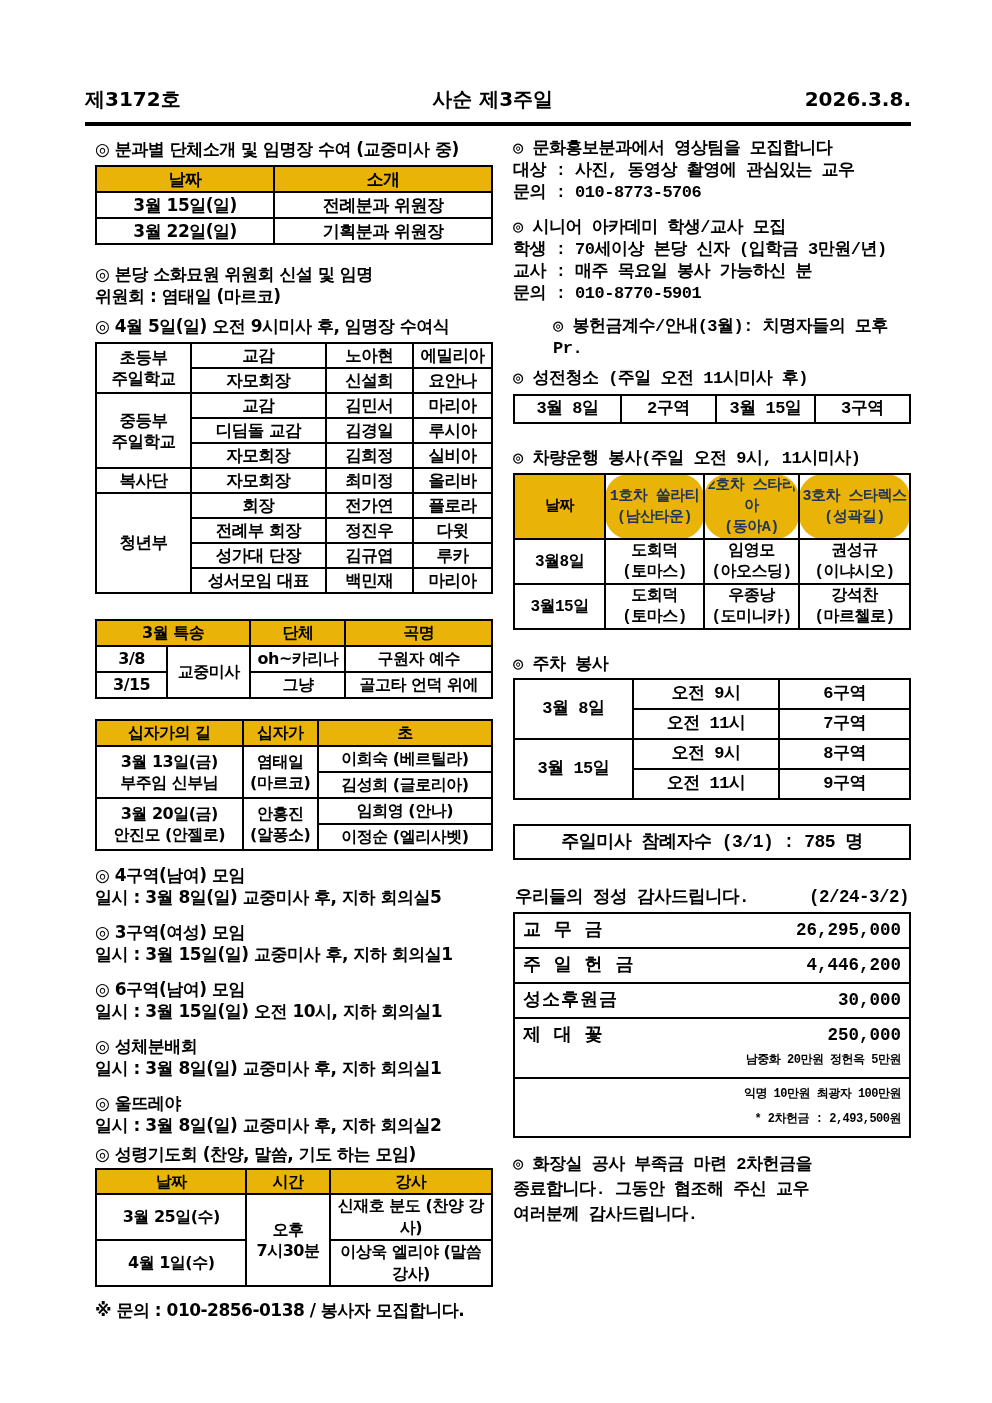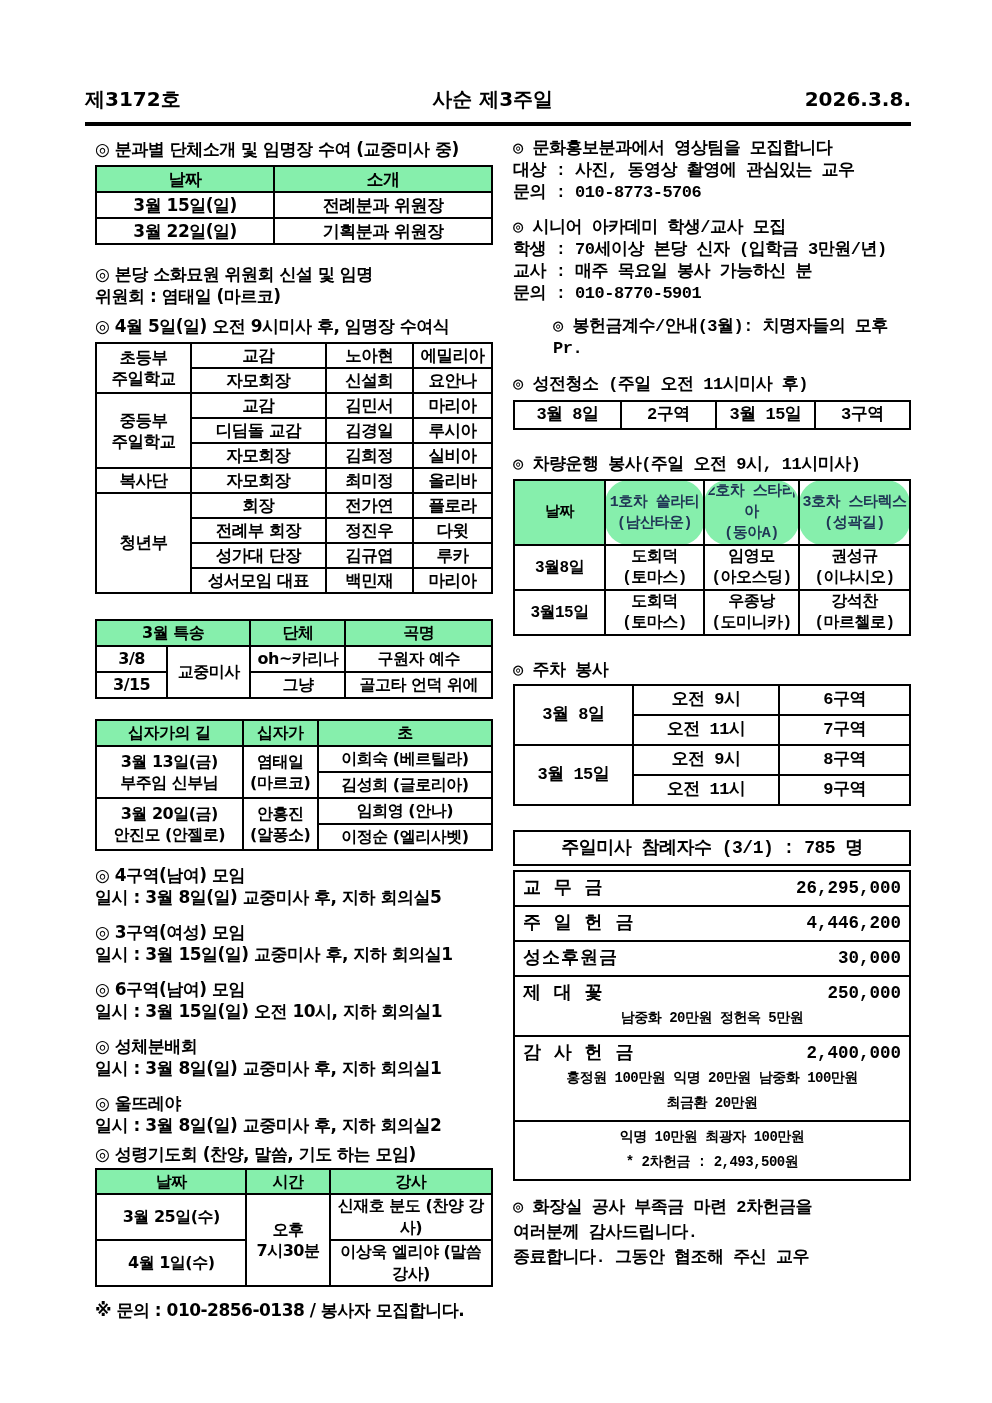--- a/index.html
+++ b/index.html
@@ -10,50 +10,50 @@
         display:flex;justify-content:space-between;align-items:baseline;
         font-size:20px;border-bottom:4px solid #000;padding-bottom:9px;}
   .col{position:absolute;top:132px;width:398px;font-size:17px;line-height:22px;}
   .col-left{left:95px;}
   .col-right{left:513px;font-family:Liberation Mono, monospace;}
   .h{font-size:17px;letter-spacing:-0.5px;}
   .ln{letter-spacing:-0.5px;}
   table{border-collapse:collapse;width:100%;table-layout:fixed;}
   td{border:2px solid #000;text-align:center;vertical-align:middle;
      font-size:17px;padding:0;letter-spacing:-0.5px;overflow:hidden;}
-  .gray{background:#86efac;}
+  .gray{background:#eab308;}
   .pre{white-space:pre-line;line-height:21px;border-radius:24px;}
   .t-intro{margin-top:5px;} .t-intro td{height:24px;}
   .t-appoint{margin-top:5px;} .t-appoint td{height:23px;font-size:16.5px;}
   .t-song{margin-top:25px;} .t-song td{height:24px;font-size:16px;}
   .t-cross{margin-top:20px;} .t-cross td{height:24px;font-size:16px;}
   .t-prayer{margin-top:3px;} .t-prayer td{font-size:16px;}
   .t-prayer .hrow td{height:23px;} .t-prayer .drow td{height:29px;}
   .t-clean{margin-top:4px;} .t-clean td{height:26px;}
   .t-shuttle{margin-top:3px;}
   .t-shuttle .hrow td{height:44px;font-size:15px;color:#203656;}
   .t-shuttle .drow td{height:43px;font-size:16px;}
   .t-park{margin-top:2px;} .t-park td{height:28px;}
-  .mt6{margin-top:6px;} .mt8{margin-top:8px;} .mt10{margin-top:14px;}
+  .mt6{margin-top:6px;} .mt8{margin-top:8px;} .mt10{margin-top:8px;}
   .mt11{margin-top:11px;margin-left:40px;} .mt13{margin-top:13px;}
   .mt18{margin-top:18px;} .mt24{margin-top:24px;}
   .meeting{margin-top:13px;}
   .note{margin-top:12px;letter-spacing:-0.5px;}
   .att-box{margin-top:24px;border:2px solid #000;height:32px;display:flex;
      align-items:center;justify-content:center;font-size:18px;letter-spacing:-0.5px;}
   .thanks{margin-top:26px;display:flex;justify-content:space-between;
      padding:0 2px;font-size:17.5px;letter-spacing:-0.5px;}
   .fin{margin-top:4px;border:2px solid #000;}
   .fin-row{border-bottom:2px solid #000;padding:3px 8px 4px 8px;}
   .fin-row:last-child{border-bottom:none;}
   .fin-main{display:flex;justify-content:space-between;align-items:flex-start;
      min-height:26px;line-height:26px;}
   .fin-label{font-size:18px;letter-spacing:1px;}
   .fin-amt{font-size:17.5px;}
-  .fin-detail{font-size:14px;line-height:25px;letter-spacing:-0.5px;text-align:center;}
+  .fin-detail{font-size:12px;line-height:25px;letter-spacing:-0.5px;text-align:right;}
   .closing{margin-top:14px;line-height:25px;letter-spacing:-0.5px;}
 </style>
 </head>
 <body>
 
 <div class="page">
 
   <div class="masthead">
     <span>제3172호</span>
     <span>사순 제3주일</span>
@@ -366,20 +366,24 @@
         <td>오전 11시</td>
         <td>9구역</td>
       </tr>
     </tbody>
       </table>
 
     <div class="att-box">
       <span>주일미사 참례자수 (3/1) :  785 명</span>
     </div>
 
+    <div class="thanks">
+      <span>우리들의 정성 감사드립니다.</span>
+      <span>(2/24-3/2)</span>
+    </div>
 
     <div class="fin">
       <div class="fin-row">
         <div class="fin-main">
           <span class="fin-label">교  무  금</span>
           <span class="fin-amt">26,295,000</span>
         </div>
       </div>
       <div class="fin-row">
         <div class="fin-main">
@@ -394,33 +398,25 @@
         </div>
       </div>
       <div class="fin-row">
         <div class="fin-main">
           <span class="fin-label">제  대  꽃</span>
           <span class="fin-amt">250,000</span>
         </div>
         <div class="fin-detail">남중화 20만원  정헌옥  5만원</div>
       </div>
       <div class="fin-row">
-        <div class="fin-main">
-          <span class="fin-label">감 사 헌 금</span>
-          <span class="fin-amt">2,400,000</span>
-        </div>
-        <div class="fin-detail">홍정원 100만원  익명 20만원  남중화 100만원</div>
-        <div class="fin-detail">최금환  20만원</div>
-      </div>
-      <div class="fin-row">
         <div class="fin-detail">익명 10만원  최광자 100만원</div>
         <div class="fin-detail">* 2차헌금 : 2,493,500원</div>
       </div>
     </div>
 
     <div class="closing">
       <div>◎ 화장실 공사 부족금 마련 2차헌금을</div>
+      <div>종료합니다.  그동안 협조해 주신 교우</div>
       <div>여러분께  감사드립니다.</div>
-      <div>종료합니다.  그동안 협조해 주신 교우</div>
     </div>
   </div>
 
 </div>
 
 </body></html>

